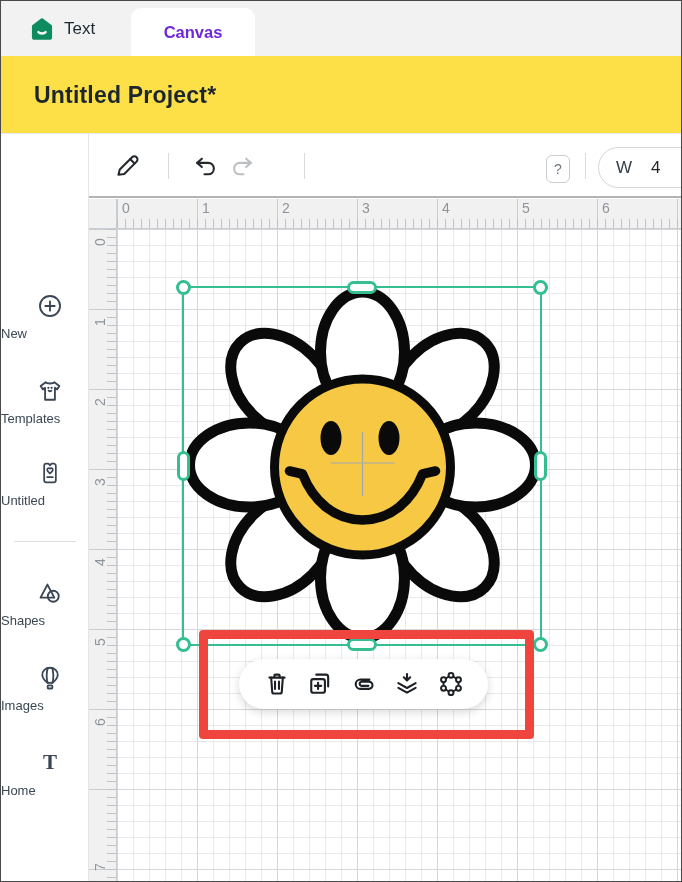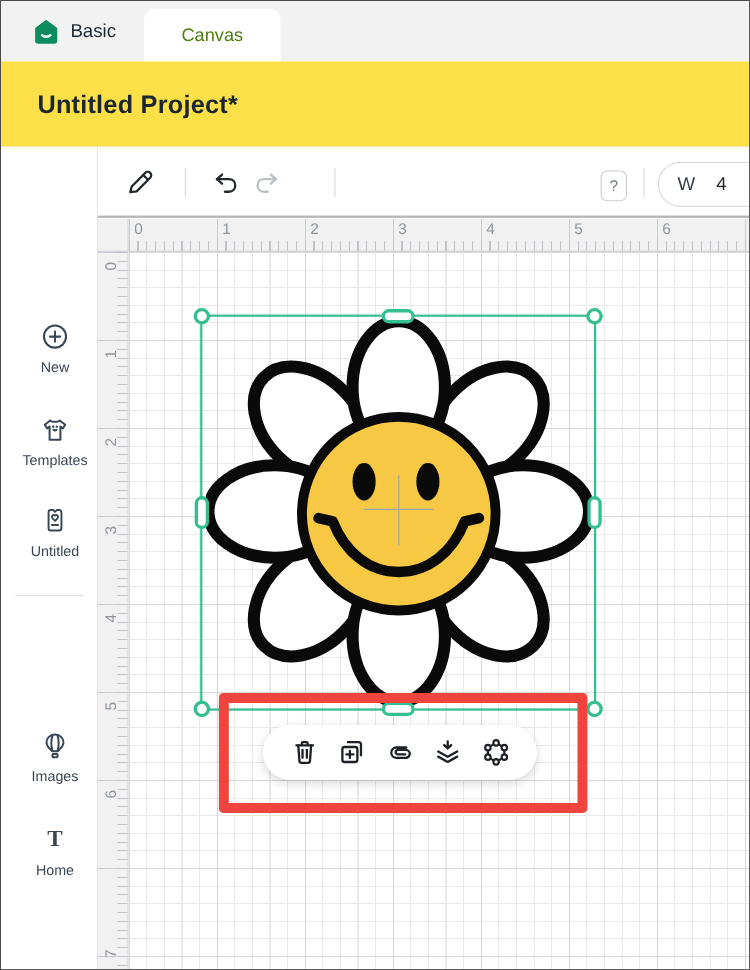--- a/index.html
+++ b/index.html
@@ -6,29 +6,29 @@
   html,body { width:682px; height:882px; }
   body { font-family:"Liberation Sans", sans-serif; background:#fff; }
   .app { position:relative; width:682px; height:882px; overflow:hidden; background:#fff; border:1px solid #4a4a4a; }
 
   
   .tabbar { position:absolute; left:0; top:0; width:682px; height:55px; background:#f2f2f3; }
   .tab-home { position:absolute; left:0; top:0; width:130px; height:55px; display:flex; align-items:center; cursor:pointer; }
   .tab-home .logo { margin-left:28px; width:26px; height:26px; }
   .tab-home .lbl { margin-left:9px; font-size:17px; font-weight:500; color:#1d2a33; }
   .tab-canvas { position:absolute; left:130px; top:7px; width:124px; height:48px; background:#fff; border-radius:10px 10px 0 0; display:flex; align-items:center; justify-content:center; cursor:pointer; }
-  .tab-canvas .lbl { font-size:16.5px; font-weight:400; color:#4d7c0f; }
+  .tab-canvas .lbl { font-size:16.5px; font-weight:700; color:#6d28d9; }
 
   
   .header { position:absolute; left:0; top:55px; width:682px; height:78px; background:#fde047; border-bottom:1px solid #e9e9eb; }
   .header h1 { position:absolute; left:33px; top:50%; transform:translateY(-50%); font-size:23px; font-weight:600; color:#1c262e; letter-spacing:.2px; }
 
   
   .sidebar { position:absolute; left:0; top:133px; width:88px; height:749px; background:#fff; border-right:1px solid #e4e5e7; }
-  .side-item { position:absolute; left:0; width:98px; text-align:center; cursor:pointer; }
+  .side-item { position:absolute; left:0; width:98px; text-align:left; cursor:pointer; }
   .side-item svg { display:block; margin:0 auto; }
   .side-item .lbl { display:block; margin-top:6px; font-size:13px; color:#3a4653; }
   .side-div { position:absolute; left:13px; width:62px; height:1px; background:#dcdde0; }
 
   
   .toolbar { position:absolute; left:88px; top:133px; width:594px; height:64px; background:#fff; border-bottom:2px solid #b3b4b6; }
   .tb-btn { position:absolute; cursor:pointer; background:none; border:none; padding:0; }
   .tb-div { position:absolute; width:1px; height:26px; background:#d8dadc; top:19px; }
   .pill-dd { position:absolute; left:235px; top:13px; width:214px; height:41px; border:1px solid #d4d6d9; border-radius:21px; background:#fff; display:flex; align-items:center; cursor:pointer; }
   .pill-dd .lbl { margin-left:10px; font-size:17px; color:#333e47; }
@@ -86,21 +86,21 @@
 <body>
 
 <div class="app">
 
   <div class="tabbar">
     <div class="tab-home">
       <svg class="logo" viewBox="0 0 24 24">
         <path d="M12 2.8 L20.5 9.2 V19.5 a1.7 1.7 0 0 1 -1.7 1.7 H5.2 a1.7 1.7 0 0 1 -1.7 -1.7 V9.2 Z" fill="#0F8B60" stroke="#0F8B60" stroke-width="1.6" stroke-linejoin="round"></path>
         <path d="M8.6 14.8 C10 16.6 14 16.6 15.4 14.8" fill="none" stroke="#fff" stroke-width="2.1" stroke-linecap="round"></path>
       </svg>
-      <span class="lbl">Basic</span>
+      <span class="lbl">Text</span>
     </div>
     <div class="tab-canvas">
       <span class="lbl">Canvas</span>
     </div>
   </div>
 
   <div class="header">
     <h1>Untitled Project*</h1>
   </div>
 
@@ -122,20 +122,27 @@
     </div>
     <div class="side-item" style="top:325px">
       <svg width="28" height="28" viewBox="0 0 24 24" fill="none" stroke="#3a4653" stroke-width="1.5" stroke-linecap="round" stroke-linejoin="round">
         <path d="M8.8 4 H10.7 L12 5.4 L13.3 4 H15.2 A1.8 1.8 0 0 1 17 5.8 V18.2 A1.8 1.8 0 0 1 15.2 20 H8.8 A1.8 1.8 0 0 1 7 18.2 V5.8 A1.8 1.8 0 0 1 8.8 4 Z"></path>
         <path d="M12 12.4 C10.8 11.2 9.6 10.5 9.6 9.2 A1.45 1.45 0 0 1 12 8.2 A1.45 1.45 0 0 1 14.4 9.2 C14.4 10.5 13.2 11.2 12 12.4 Z"></path>
         <path d="M9.6 15.6 H14.4"></path>
       </svg>
       <span class="lbl">Untitled</span>
     </div>
     <div class="side-div" style="top:407px"></div>
+    <div class="side-item" style="top:445px">
+      <svg width="28" height="28" viewBox="0 0 24 24" fill="none" stroke="#3a4653" stroke-width="1.6" stroke-linejoin="round">
+        <path d="M9.8 4.8 L3.9 16 H15.7 Z"></path>
+          <circle cx="14.8" cy="14.8" r="4.7"></circle>
+      </svg>
+      <span class="lbl">Shapes</span>
+    </div>
     <div class="side-item" style="top:530px">
       <svg width="28" height="28" viewBox="0 0 24 24" fill="none" stroke="#3a4653" stroke-width="1.55" stroke-linecap="round" stroke-linejoin="round">
         <path d="M12 3.2 C8 3.2 5.4 6 5.4 9.4 C5.4 12.6 8.6 14.9 9.9 16.2 H14.1 C15.4 14.9 18.6 12.6 18.6 9.4 C18.6 6 16 3.2 12 3.2 Z"></path>
         <path d="M10.2 3.6 C8.8 6.5 8.8 13.2 10.1 16.2 M13.8 3.6 C15.2 6.5 15.2 13.2 13.9 16.2"></path>
         <rect x="10" y="18.4" width="4" height="2.6" rx="0.6"></rect>
       </svg>
       <span class="lbl">Images</span>
     </div>
     <div class="side-item" style="top:615px">
       <svg width="28" height="28" viewBox="0 0 24 24">

